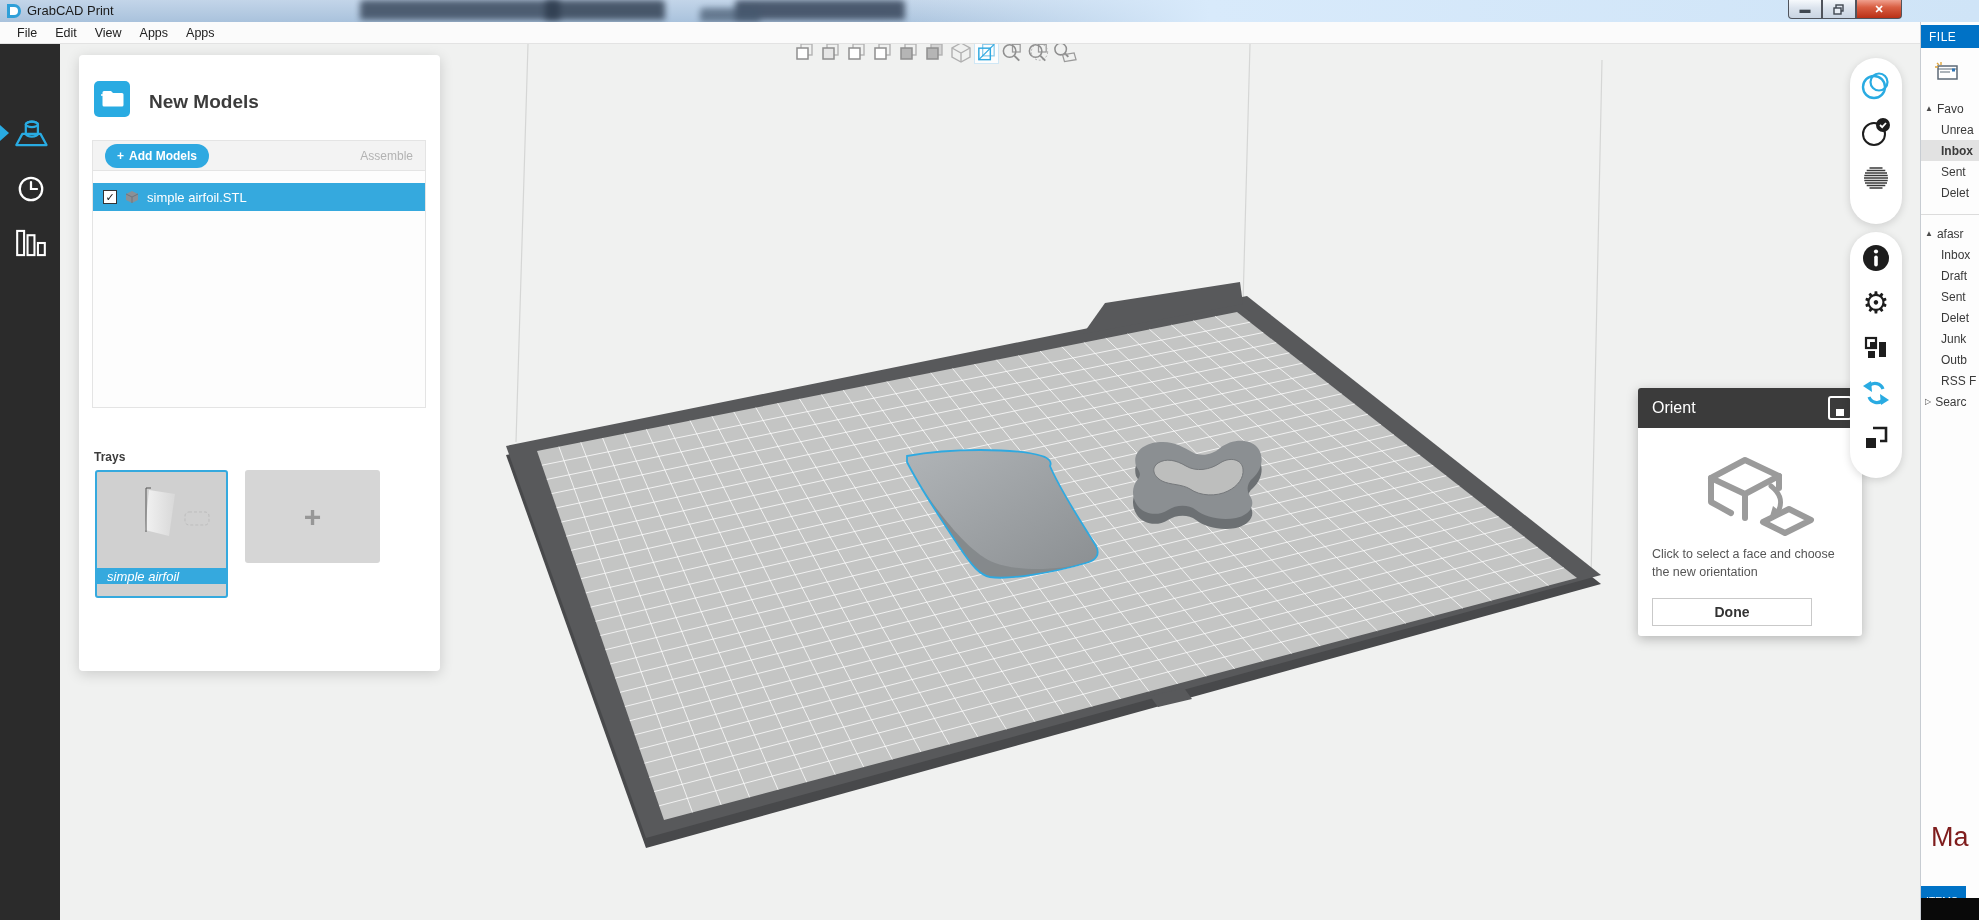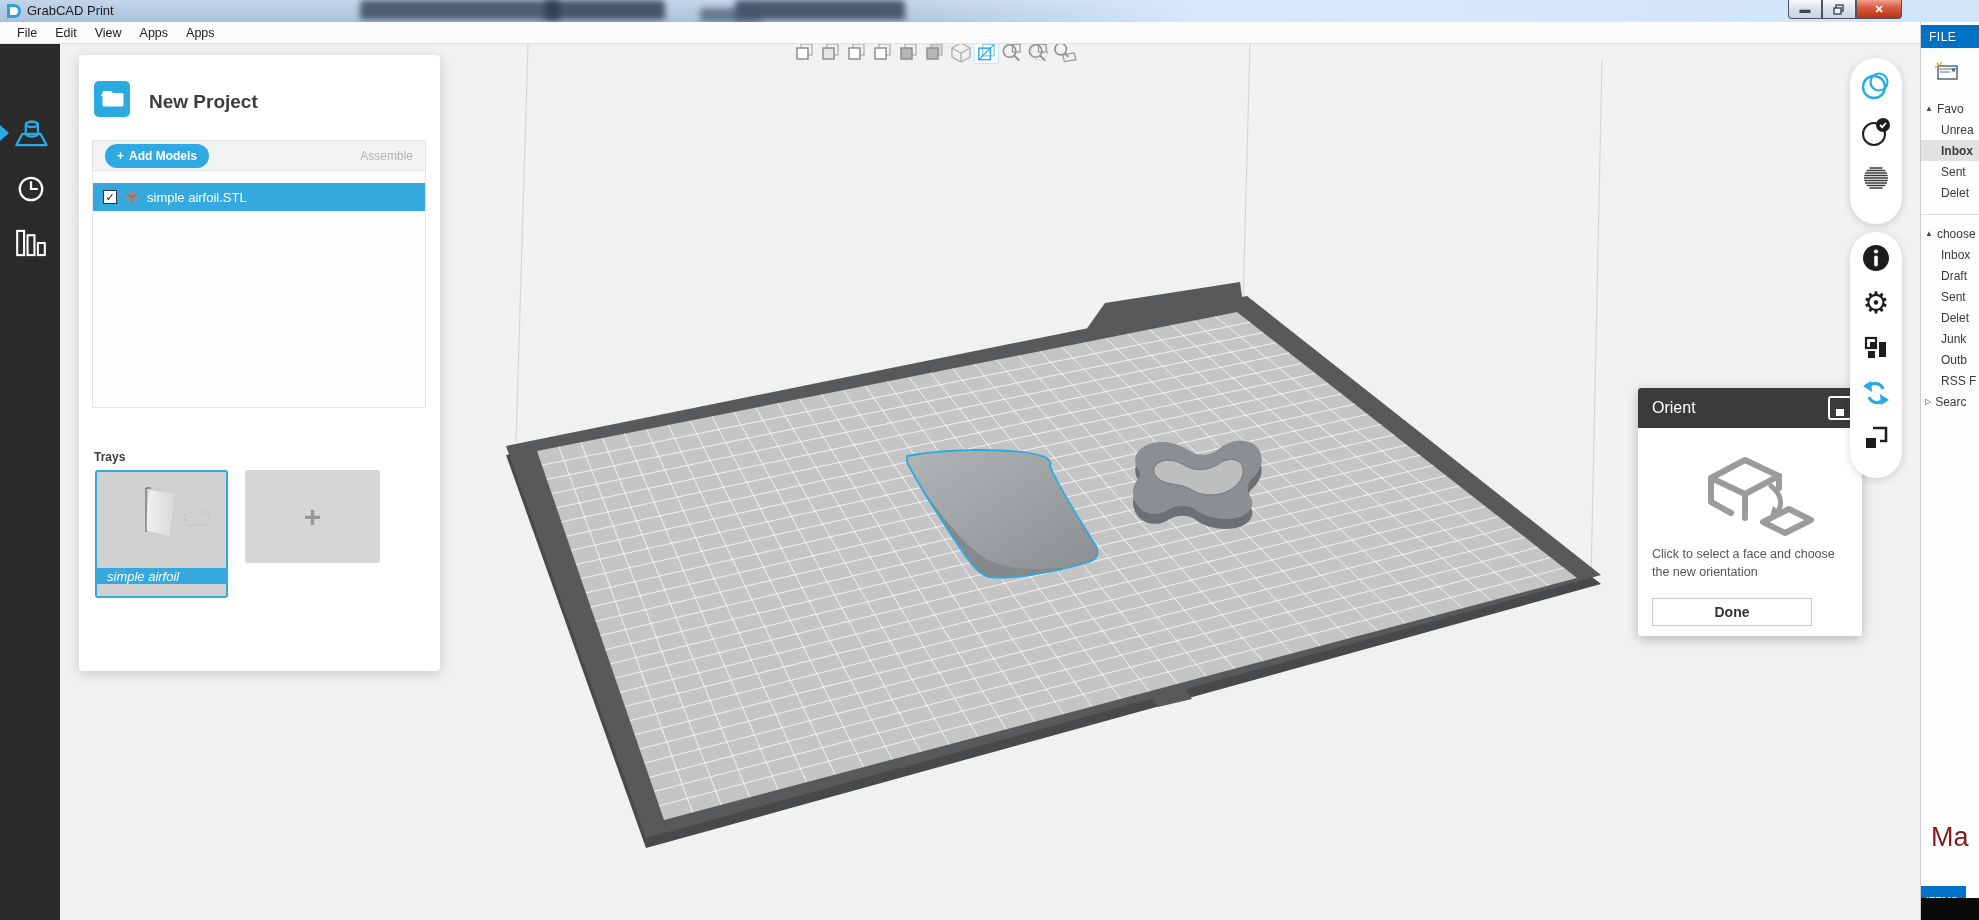--- a/index.html
+++ b/index.html
@@ -251,21 +251,21 @@
         <polygon points="11,15 23,13 25,20 13,22" fill="none" stroke="#9a9a9a" stroke-width="1.3"></polygon>
       </svg>
     </div>
 </div>
 
 <div id="project-panel" class="abs">
   <svg id="pp-folder-icon" viewBox="0 0 36 36">
     <path d="M10 10 h7 l2 2 h9 a1.5 1.5 0 0 1 1.5 1.5 V24 a1.5 1.5 0 0 1 -1.5 1.5 H10 A1.5 1.5 0 0 1 8.5 24 V11.5 A1.5 1.5 0 0 1 10 10 z" fill="#fff"></path>
     <path d="M7 14 h5 l2 2" fill="none" stroke="#fff" stroke-width="1.6"></path>
   </svg>
-  <div id="pp-title">New Project</div>
+  <div id="pp-title">New Models</div>
   <div id="pp-listbox">
     <div id="pp-strip">
       <button id="add-models-btn">
         <span>+</span>
         <span>Add Models</span>
       </button>
       <span id="assemble-label">Assemble</span>
     </div>
     <div id="model-row">
       <span id="model-check">✓</span>
@@ -405,21 +405,21 @@
         <span>Delet</span>
       </div>
 
       <div class="folder-item divider">
         <span class="arrow"></span>
         <span></span>
       </div>
 
       <div class="folder-item section">
         <span class="arrow">▲</span>
-        <span>choose</span>
+        <span>afasr</span>
       </div>
 
       <div class="folder-item">
         <span class="arrow"></span>
         <span>Inbox</span>
       </div>
 
       <div class="folder-item">
         <span class="arrow"></span>
         <span>Draft</span>

